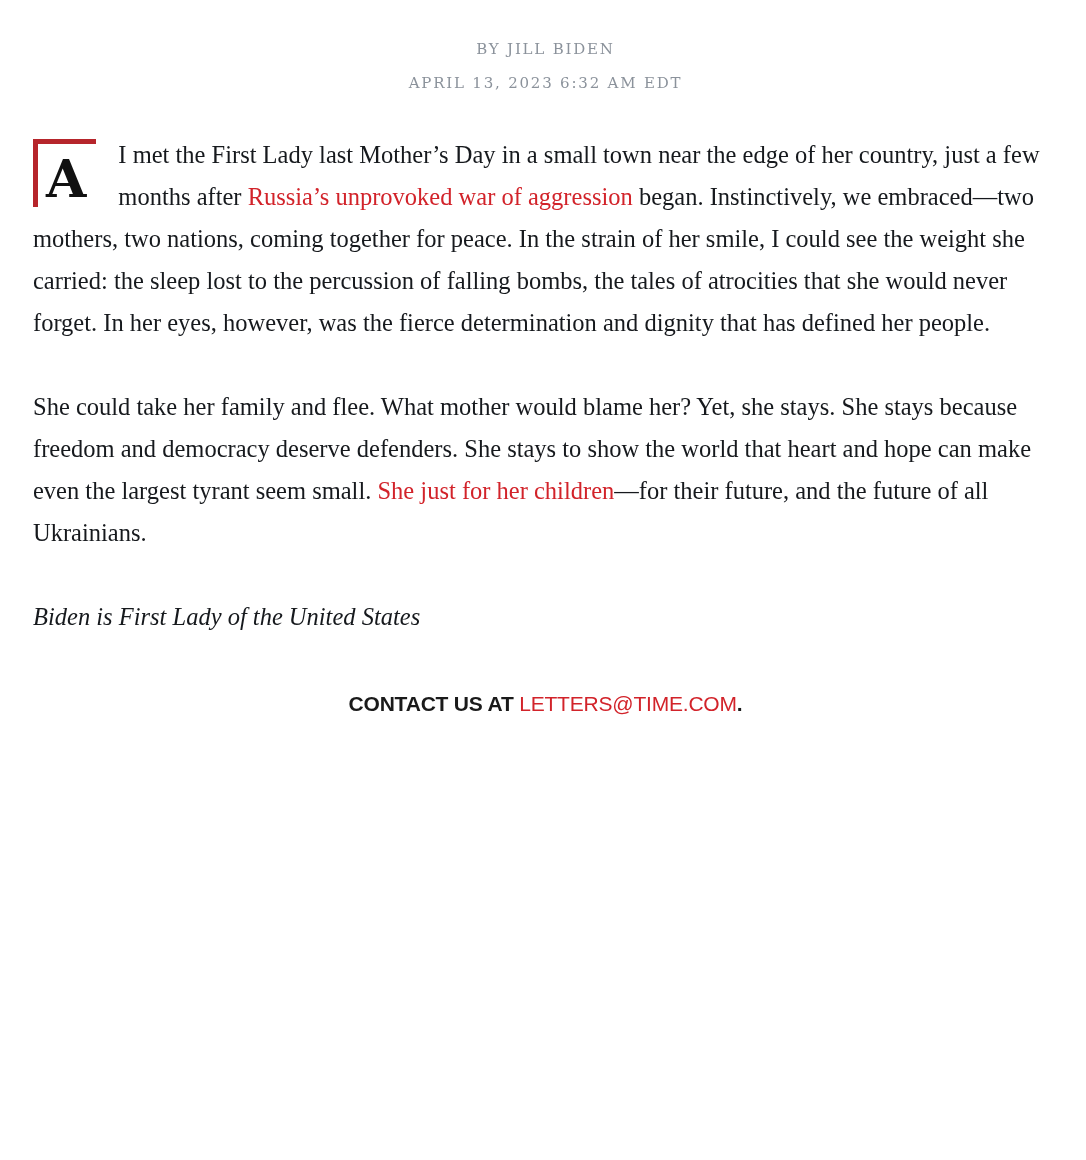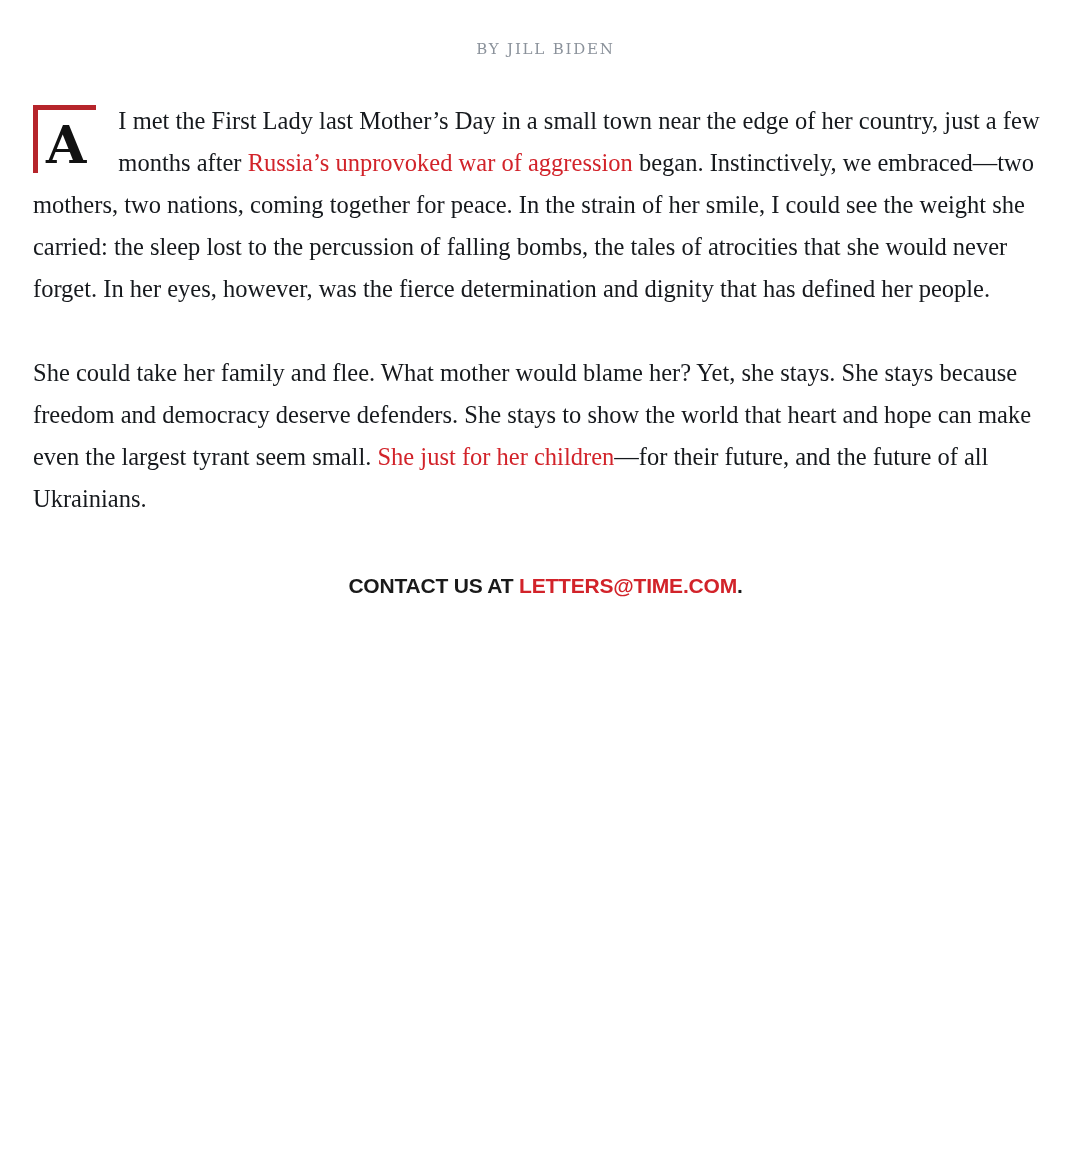--- a/index.html
+++ b/index.html
@@ -61,48 +61,50 @@
     margin-top: 54px;
     font-family: "Liberation Sans", sans-serif;
     font-weight: 700;
     font-size: 21px;
     letter-spacing: -0.2px;
     color: var(--footer-text, #1a1a1a);
   }
   .site-footer a.footer-link {
     color: var(--link-red, #d2232a);
     text-decoration: none;
-    font-weight: 700;
+    font-weight: 400;
     cursor: pointer;
   }
 </style>
 </head>
 <body>
 
 <div class="page">
 
   <div class="meta byline">BY JILL BIDEN</div>
 
+  <div class="meta dateline">APRIL 13, 2023 6:32 AM EDT</div>
 
   <div class="article">
 
     <p class="first-para">
       <span class="dropcap">A</span>
     </p>
 
 
     <p>
       <span>I met the First Lady last Mother’s Day in a small town near the edge of her country, just a few months after </span><a class="article-link">Russia’s unprovoked war of aggression</a><span> began. Instinctively, we embraced—two mothers, two nations, coming together for peace. In the strain of her smile, I could see the weight she carried: the sleep lost to the percussion of falling bombs, the tales of atrocities that she would never forget. In her eyes, however, was the fierce determination and dignity that has defined her people.</span>
     </p>
 
     <p>
       <span>She could take her family and flee. What mother would blame her? Yet, she stays. She stays because freedom and democracy deserve defenders. She stays to show the world that heart and hope can make even the largest tyrant seem small. </span><a class="article-link">She just for her children</a><span>—for their future, and the future of all Ukrainians.</span>
     </p>
 
 
+    <p class="author-note">Biden is First Lady of the United States</p>
 
   </div>
 
   <div class="site-footer">
     <span>CONTACT US AT </span><a class="footer-link">LETTERS@TIME.COM</a><span>.</span>
   </div>
 
 </div>
 
 </body></html>

